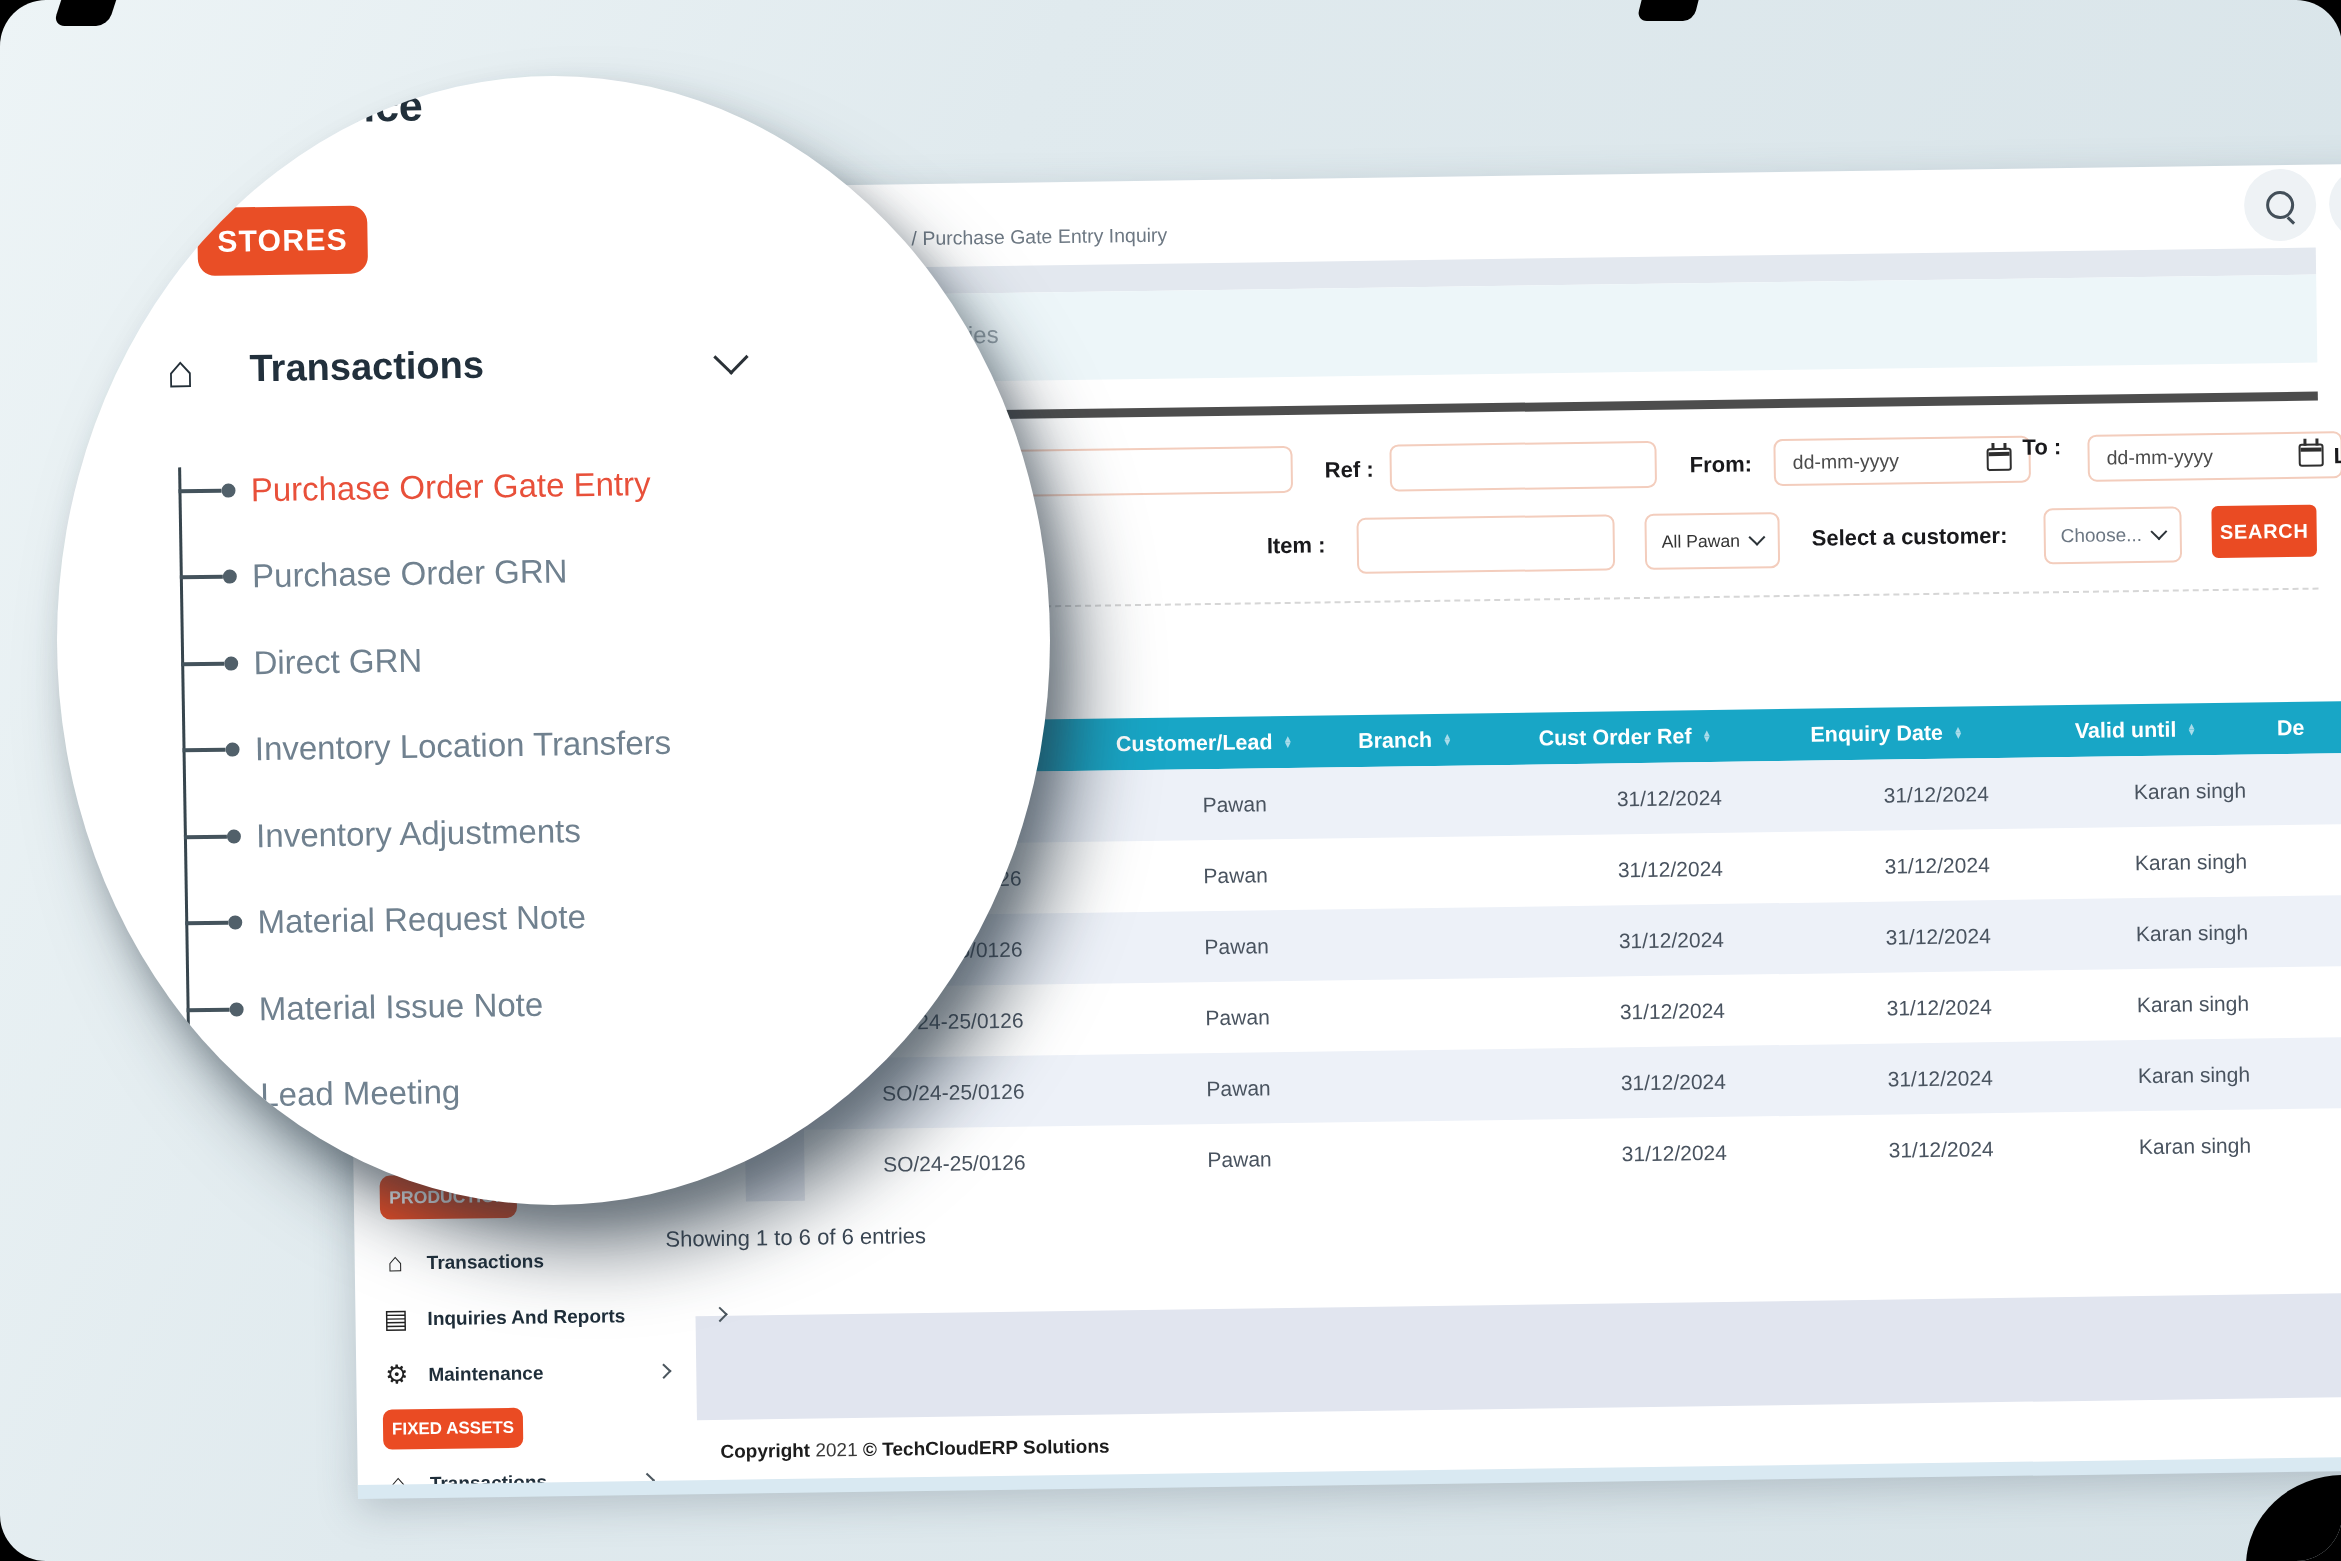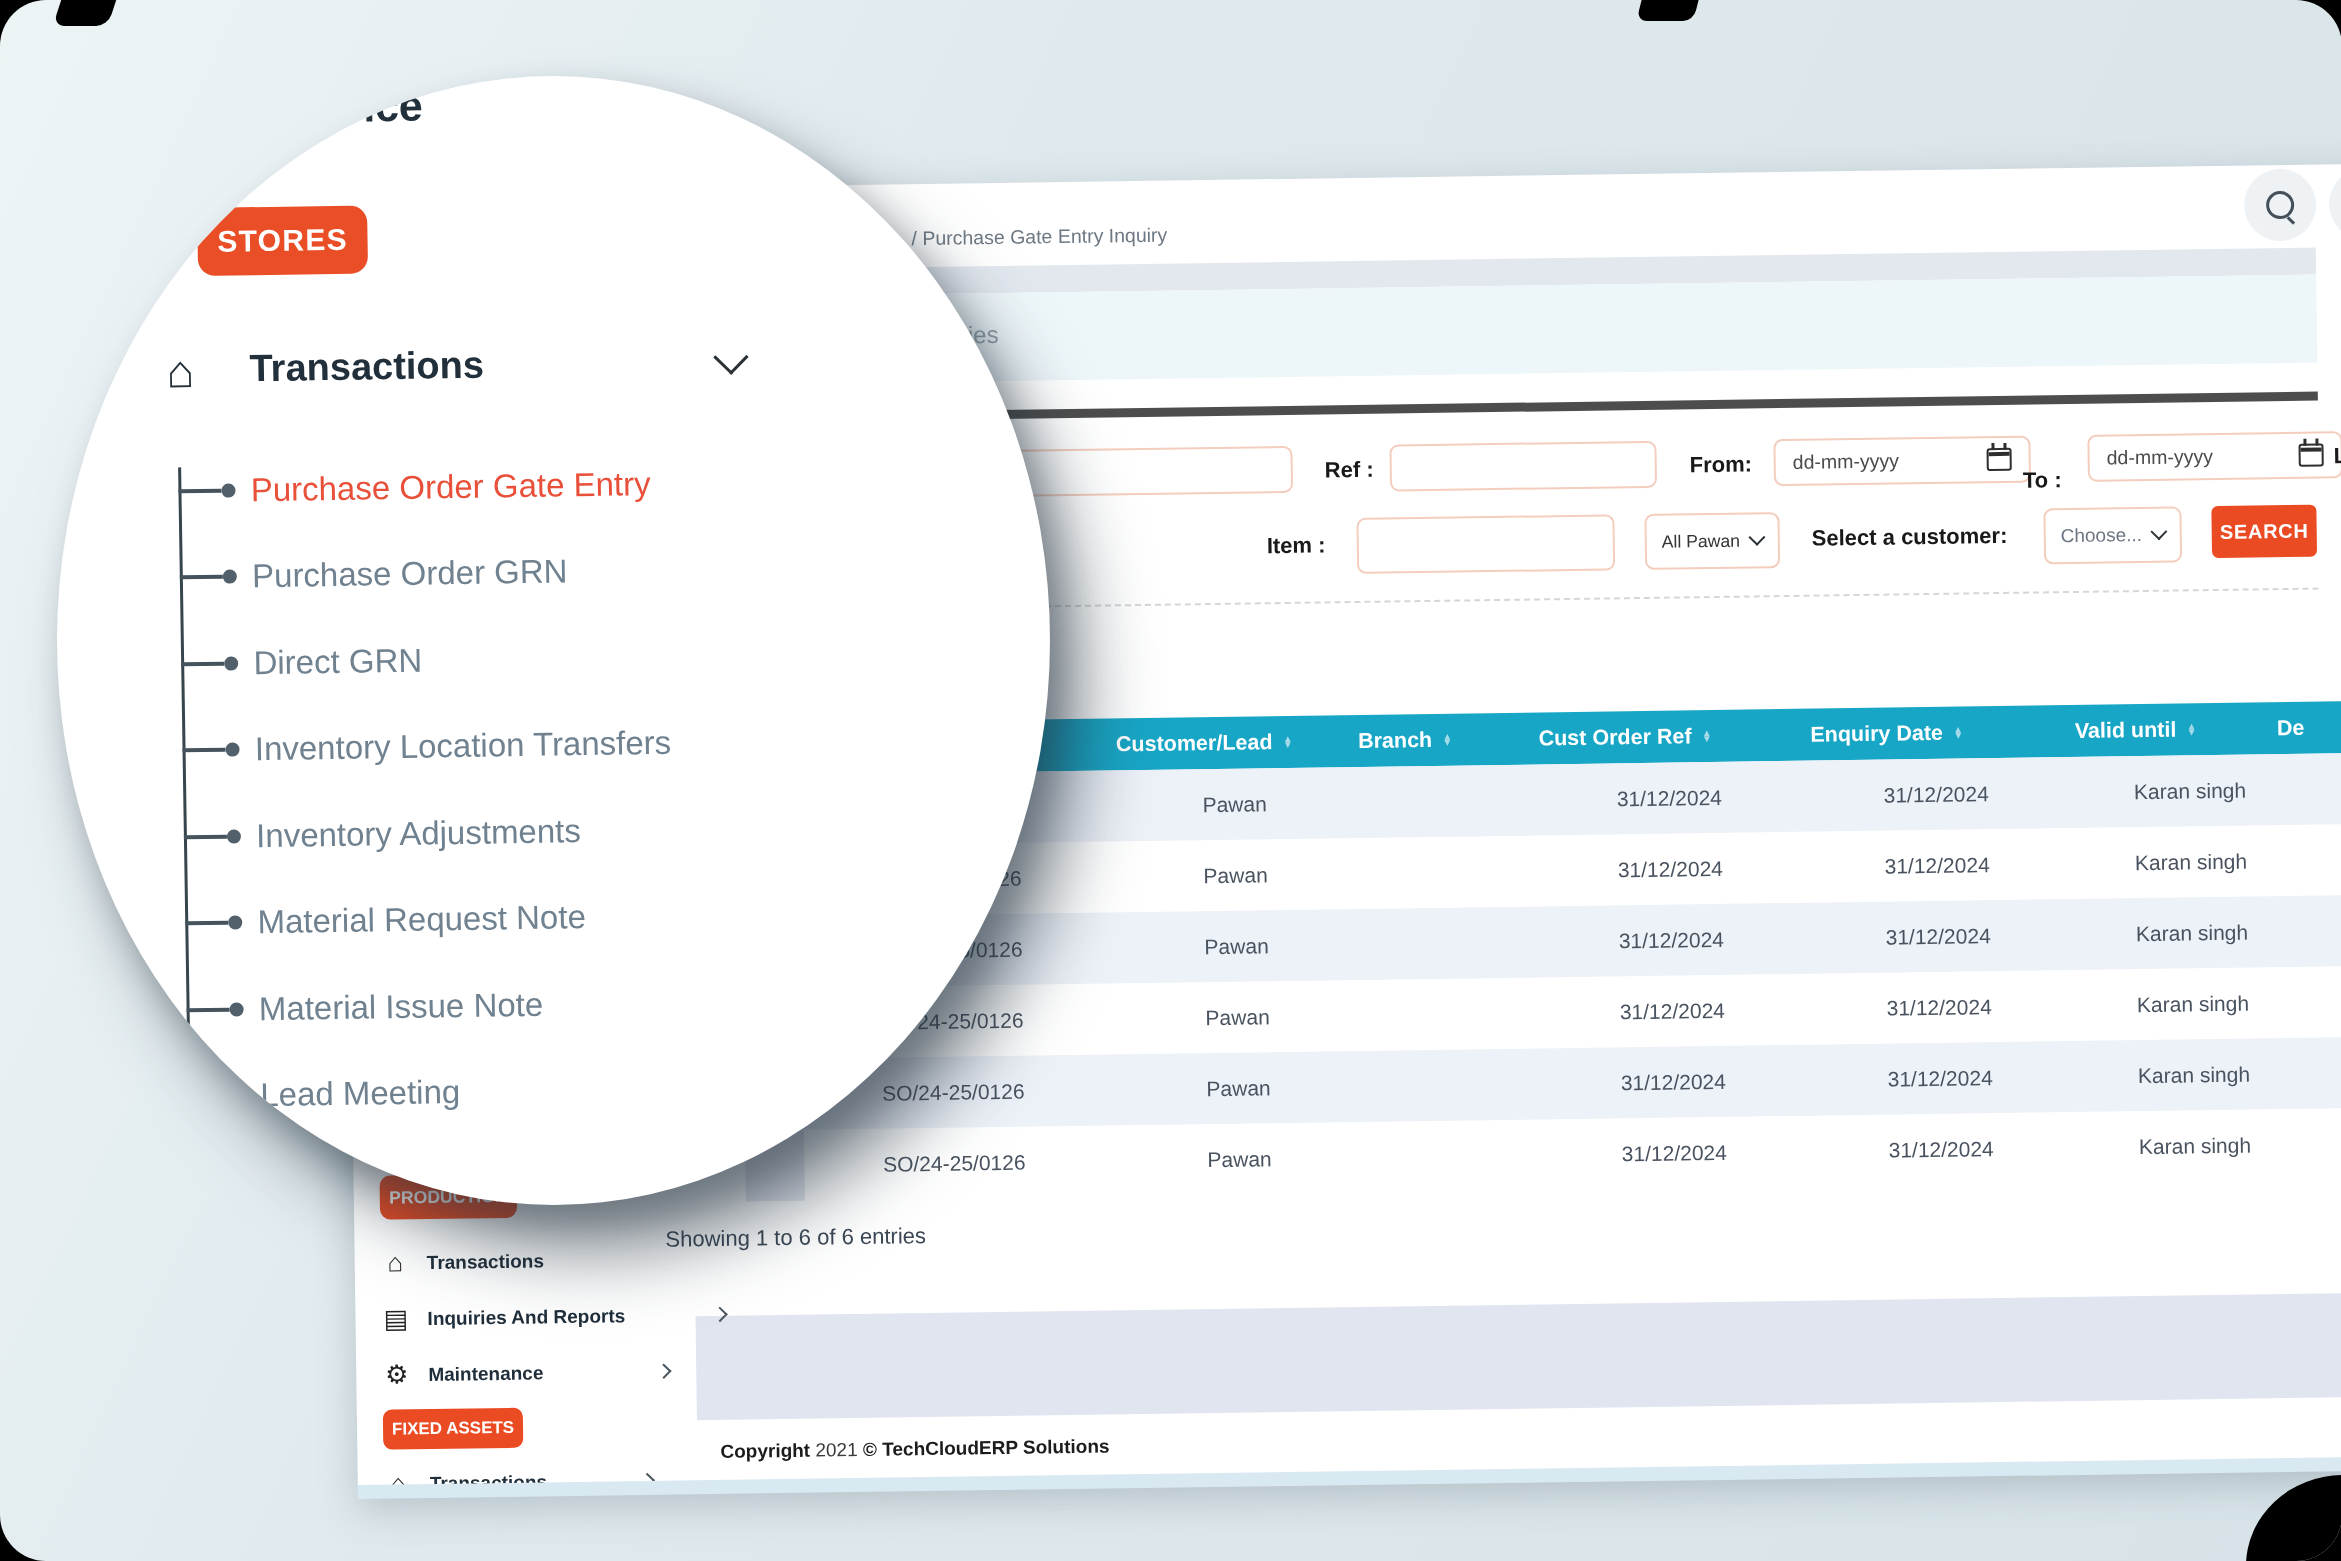--- a/index.html
+++ b/index.html
@@ -92,21 +92,21 @@
     <div class="abs inp" style="left:943px;top:433px;width:342px;height:43px;"></div>
     <span class="abs lbl" style="left:1321px;top:445px;">Ref :</span>
     <div class="abs inp" style="left:1386px;top:433px;width:263px;height:43px;"></div>
     <span class="abs lbl" style="left:1686px;top:445px;">From:</span>
     <div class="abs inp" style="left:1770px;top:433px;width:219px;height:43px;display:flex;align-items:center;justify-content:space-between;padding:0 17px;">
       <span class="phold">dd-mm-yyyy</span>
       <span class="cal">
           <b></b>
         </span>
     </div>
-    <span class="abs lbl" style="left:2019px;top:465px;">To :</span>
+    <span class="abs lbl" style="left:2019px;top:432px;">To :</span>
     <div class="abs inp" style="left:2084px;top:433px;width:217px;height:43px;display:flex;align-items:center;justify-content:space-between;padding:0 17px;">
       <span class="phold">dd-mm-yyyy</span>
       <span class="cal">
           <b></b>
         </span>
     </div>
     <span class="abs lbl" style="left:2330px;top:445px;">L</span>
 
     <span class="abs lbl" style="left:1262px;top:520px;">Item :</span>
     <div class="abs inp" style="left:1352px;top:506px;width:254px;height:52px;"></div>

